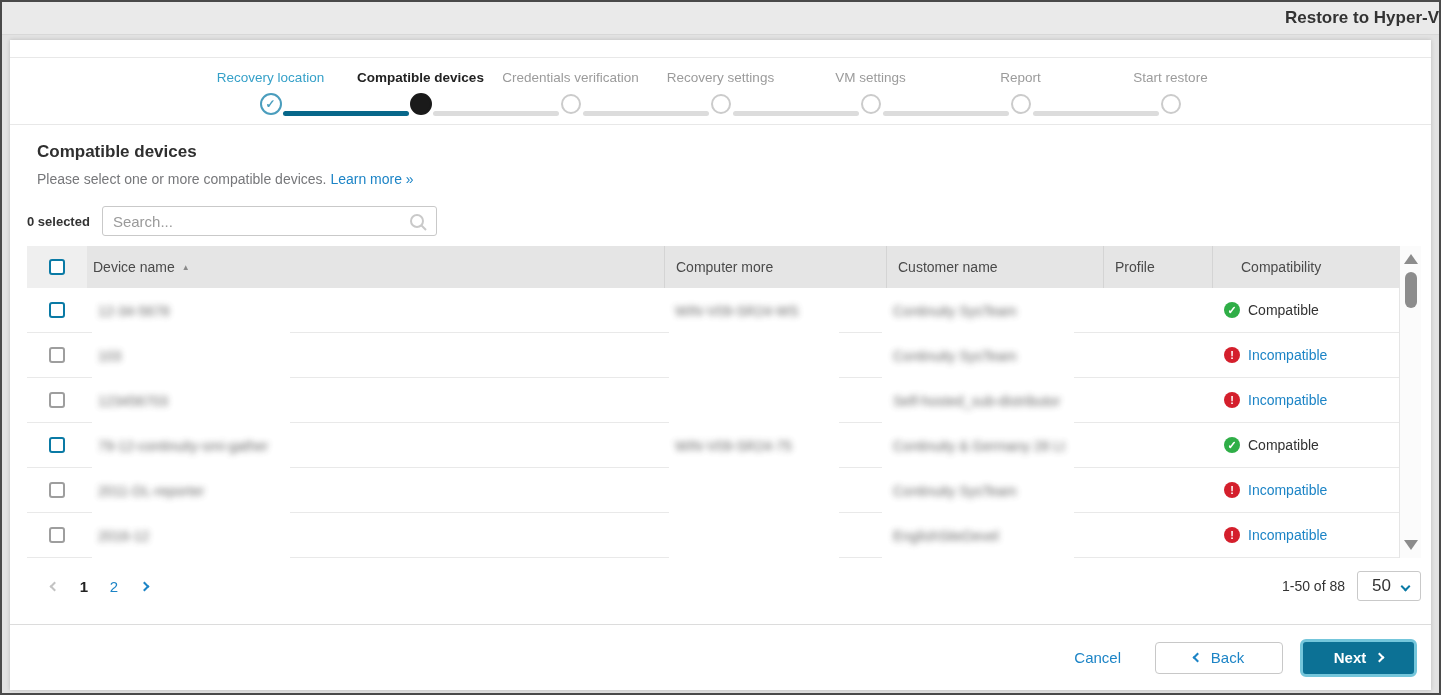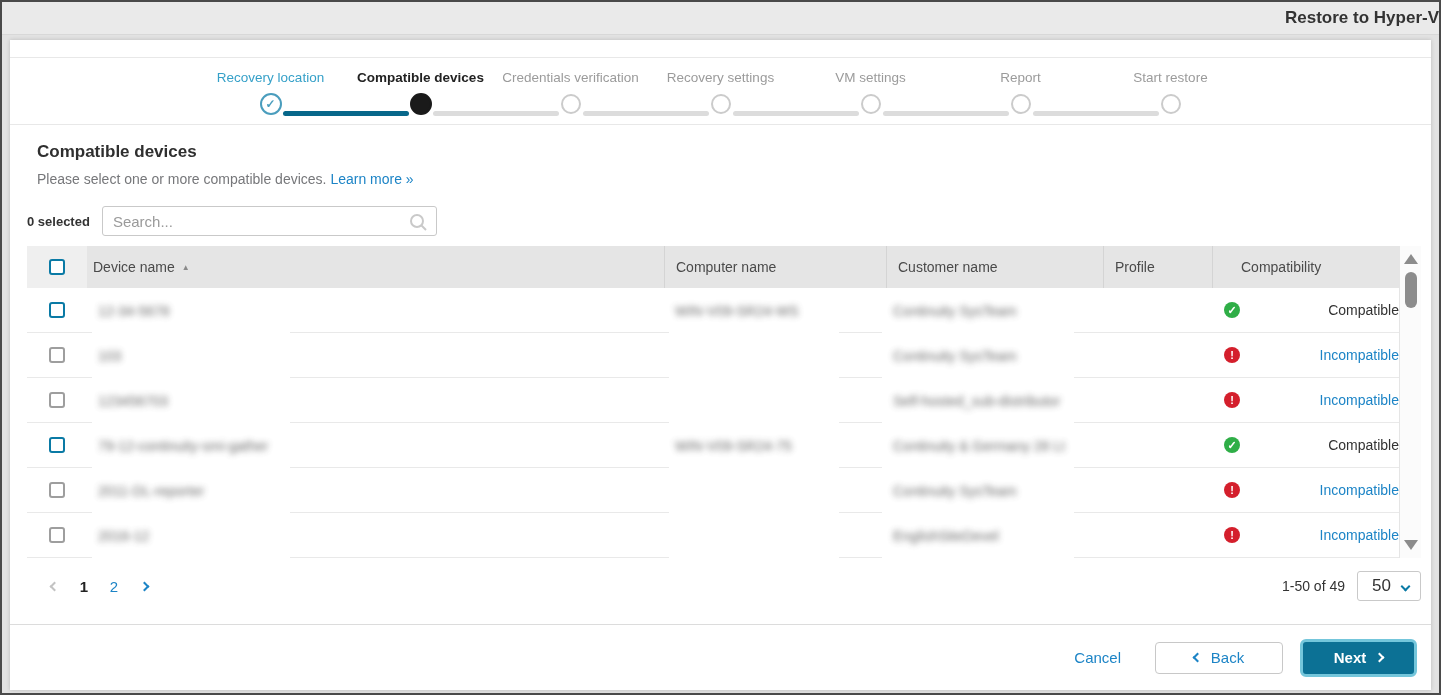--- a/index.html
+++ b/index.html
@@ -46,21 +46,21 @@
   .th.c-sel { width:60px; background:#efefef; justify-content:center; padding-left:0; }
   .th.c-dev { width:577px; padding-left:6px; }
   .th.c-comp { width:222px; border-left:1px solid #d4d4d4; }
   .th.c-cust { width:217px; border-left:1px solid #d4d4d4; }
   .th.c-prof { width:109px; border-left:1px solid #d4d4d4; }
   .th.c-stat { width:187px; border-left:1px solid #d4d4d4; padding-left:28px; }
   .sort-asc { font-size:8px; color:#8a8a8a; margin-left:7px; }
 
   .tbody { position:relative; width:1372px; }
   .trow { display:flex; height:45px; border-bottom:1px solid #e9e9e9; align-items:center; background:#fff; }
-  .td { height:100%; display:flex; align-items:center;justify-content:space-between; }
+  .td { height:100%; display:flex; align-items:center; }
   .td.c-sel { width:60px; justify-content:center; }
   .td.c-dev { width:577px; }
   .td.c-comp { width:222px; }
   .td.c-cust { width:217px; }
   .td.c-prof { width:109px; }
   .td.c-stat { width:187px; padding-left:12px; }
 
   .cb { width:16px; height:16px; border:2px solid #9e9e9e; border-radius:3px; background:#fff; }
   .cb.teal, .trow.ok .cb { border-color:#0a7aa5; }
 
@@ -203,21 +203,21 @@
       <div class="table-wrap">
         <div class="thead">
           <div class="th c-sel">
               <span class="cb teal"></span>
             </div>
           <div class="th c-dev">
               <span>Device name</span>
               <span class="sort-asc">▲</span>
             </div>
           <div class="th c-comp">
-              <span>Computer name</span>
+              <span>Computer more</span>
             </div>
           <div class="th c-cust">
               <span>Customer name</span>
             </div>
           <div class="th c-prof">
               <span>Profile</span>
             </div>
           <div class="th c-stat">
               <span>Compatibility</span>
             </div>
@@ -377,21 +377,21 @@
           <span class="pag-item">
               <span class="chev left gray"></span>
             </span>
           <span class="pag-item pag-cur">1</span>
           <span class="pag-item pag-link">2</span>
           <span class="pag-item">
               <span class="chev right blue"></span>
             </span>
         </div>
         <div class="pag-right">
-          <span class="range-label">1-50 of 49</span>
+          <span class="range-label">1-50 of 88</span>
           <div class="pagesize">
             <span>50</span>
             <span class="chev down"></span>
           </div>
         </div>
       </div>
     </div>
 
     <div class="footer">
       <span class="cancel-link">Cancel</span>

